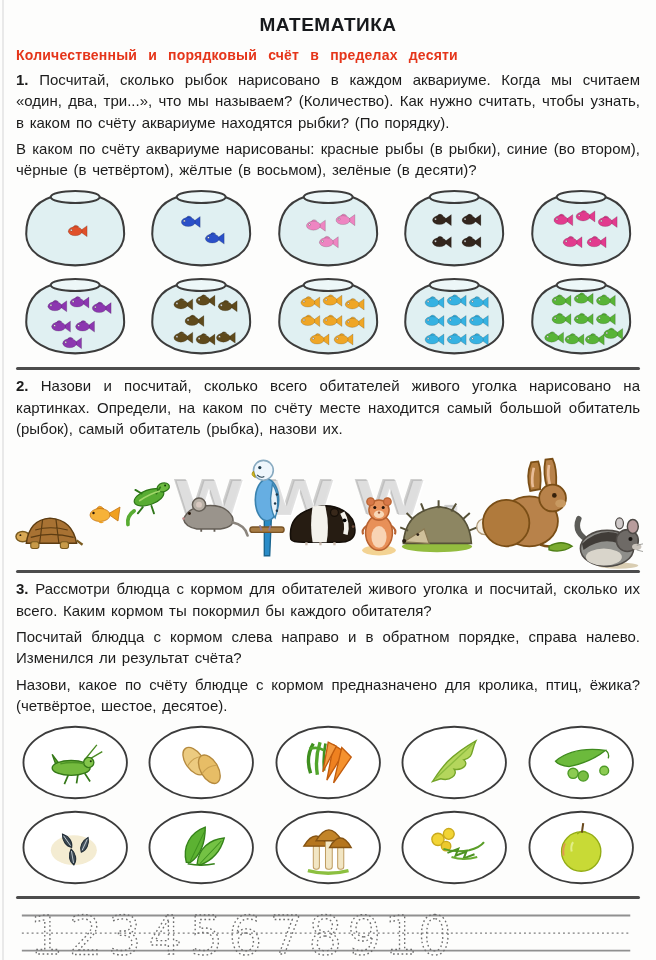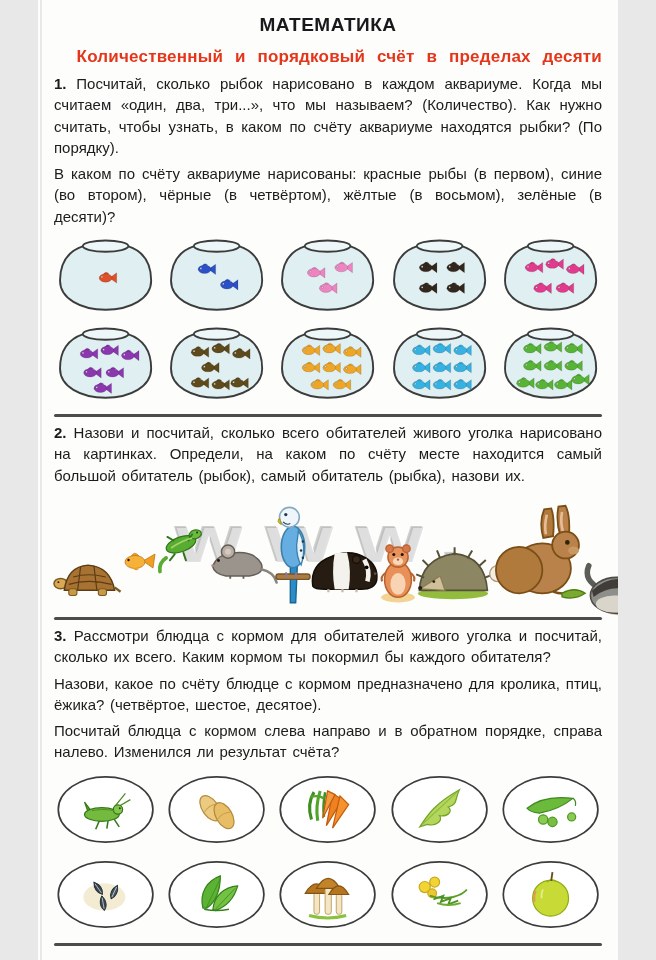--- a/index.html
+++ b/index.html
@@ -1,25 +1,25 @@
 <!DOCTYPE html>
 <html><head>
 <meta charset="utf-8">
 <style>
   html,body{margin:0;padding:0;background:#e8e8e8;}
   .page{
-    position:relative; width:580px; height:960px; margin:0 auto;
+    position:relative; width:656px; height:960px; margin:0 auto;
     background:#fdfdfc; overflow:hidden; box-sizing:border-box;
     padding:10px 16px 0 16px;
     font-family:"Liberation Sans","DejaVu Sans",sans-serif;
     color:#1c1c1c;
   }
   .page-edge{position:absolute;left:2px;top:0;bottom:0;width:2px;background:#d8d8d8;opacity:.55;}
   h1.title{margin:4px 0 0 0;text-align:center;font-size:19px;font-weight:bold;letter-spacing:.5px;color:#17191c;}
-  h2.subtitle{margin:11px 0 6px 0;text-align:right;font-size:17px;font-weight:bold;word-spacing:7px;letter-spacing:.2px;}
+  h2.subtitle{margin:11px 0 6px 0;text-align:left;font-size:14px;font-weight:bold;word-spacing:7px;letter-spacing:.2px;}
   .para{font-size:15px;line-height:1.42;text-align:justify;margin:5px 0 0 0;word-spacing:1.5px;}
   .para .rb{font-weight:bold;}
   .para .ri{}
   .divider{height:3px;background:#4c4c4c;border-radius:2px;margin:9px 0 5px 0;}
   .aqua-grid{display:grid;grid-template-columns:repeat(5,1fr);column-gap:8px;row-gap:3px;margin-top:5px;}
   .bowl svg{display:block;width:100%;height:85px;}
   .saucer-grid{display:grid;grid-template-columns:repeat(5,1fr);column-gap:8px;row-gap:6px;margin-top:7px;}
   .saucer svg{display:block;width:100%;height:79px;}
   .animals-strip{position:relative;height:121px;margin-top:1px;display:flex;align-items:flex-end;justify-content:space-between;}
   .animal{flex:0 0 auto;margin:0 -3px;}
@@ -39,21 +39,21 @@
 </head>
 <body>
 
 <div class="page">
   <div class="page-edge"></div>
 
   <h1 class="title">МАТЕМАТИКА</h1>
   <h2 class="subtitle" style="color: rgb(229, 53, 26);">Количественный  и  порядковый  счёт  в  пределах  десяти</h2>
 
   <p class="para"><span class=" rb">1.</span><span> Посчитай, сколько рыбок нарисовано в каждом аквариуме. Когда мы считаем «один, два, три...», что мы называем? </span><span class=" ri">(Количество)</span><span>. Как нужно считать, чтобы узнать, в каком по счёту аквариуме находятся рыбки? </span><span class=" ri">(По порядку)</span><span>.</span></p>
-  <p class="para"><span>В каком по счёту аквариуме нарисованы: красные рыбы </span><span class=" ri">(в первом)</span><span>, синие </span><span class=" ri">(во втором)</span><span>, чёрные </span><span class=" ri">(в четвёртом)</span><span>, жёлтые </span><span class=" ri">(в восьмом)</span><span>, зелёные </span><span class=" ri">(в десяти)</span><span>?</span></p>
+  <p class="para"><span>В каком по счёту аквариуме нарисованы: красные рыбы </span><span class=" ri">(в рыбки)</span><span>, синие </span><span class=" ri">(во втором)</span><span>, чёрные </span><span class=" ri">(в четвёртом)</span><span>, жёлтые </span><span class=" ri">(в восьмом)</span><span>, зелёные </span><span class=" ri">(в десяти)</span><span>?</span></p>
   <div class="aqua-grid">
       <div class="bowl">
         <svg viewBox="0 0 120 92">
           <path d="M34,13 C13,20 7,37 7,53 C7,74 31,87 60,87 C89,87 113,74 113,53 C113,37 107,20 86,13" fill="#e0f0f2" stroke="#3c3c3c" stroke-width="2.2"></path>
           <ellipse cx="60" cy="13" rx="26.5" ry="6.5" fill="#edf7f8" stroke="#3c3c3c" stroke-width="2.2"></ellipse>
           <g transform="translate(60,50) scale(0.92)">
             <path d="M5,0 L14,-6.5 L14,6.5 Z" fill="#e0502a" stroke="rgba(0,0,0,.3)" stroke-width=".6"></path>
             <path d="M-3,-4.2 Q0,-9.5 4.5,-5" fill="#e0502a" stroke="rgba(0,0,0,.3)" stroke-width=".6"></path>
             <ellipse cx="0" cy="0" rx="8.2" ry="5.3" fill="#e0502a" stroke="rgba(0,0,0,.3)" stroke-width=".6"></ellipse>
             <circle cx="-4.6" cy="-1.2" r="1.1" fill="#fff" stroke="#333" stroke-width=".4"></circle>
@@ -568,22 +568,22 @@
           <circle cx="76" cy="38" r="2.6" fill="#171310"></circle>
           <ellipse cx="84" cy="48" rx="6" ry="4" fill="#c9c3bb"></ellipse>
           <path d="M84,52 l8,2 M84,46 l9,-2" stroke="#8a8a86" stroke-width="1"></path>
         </svg>
       </div>
     </div>
 
   <div class="divider"></div>
 
   <p class="para"><span class=" rb">3.</span><span> Рассмотри блюдца с кормом для обитателей живого уголка и посчитай, сколько их всего. Каким кормом ты покормил бы каждого обитателя?</span></p>
+  <p class="para"><span>Посчитай блюдца с кормом слева направо и в обратном порядке, справа налево. Изменился ли результат счёта?</span></p>
   <p class="para"><span>Назови, какое по счёту блюдце с кормом предназначено для кролика, птиц, ёжика? </span><span class=" ri">(четвёртое, шестое, десятое).</span></p>
-  <p class="para"><span>Посчитай блюдца с кормом слева направо и в обратном порядке, справа налево. Изменился ли результат счёта?</span></p>
   <div class="saucer-grid">
       <div class="saucer">
         <svg viewBox="0 0 120 84">
           <ellipse cx="60" cy="42" rx="55" ry="38" fill="#ffffff" stroke="#3c3c3c" stroke-width="2"></ellipse>
           <g transform="translate(24,6) scale(0.72)">
             <path d="M64,46 L82,24 M66,48 L90,34" stroke="#4a8a22" stroke-width="2" fill="none"></path>
             <path d="M34,62 L16,38 L26,66 Z" fill="#58a82a" stroke="#357818" stroke-width="2"></path>
             <path d="M40,68 l-6,14 M54,68 l-2,13 M64,66 l8,12" stroke="#357818" stroke-width="2.5" fill="none"></path>
             <ellipse cx="44" cy="58" rx="28" ry="11" fill="#74ba3e" stroke="#357818" stroke-width="2"></ellipse>
             <circle cx="70" cy="50" r="7.5" fill="#84c64c" stroke="#357818" stroke-width="2"></circle>

